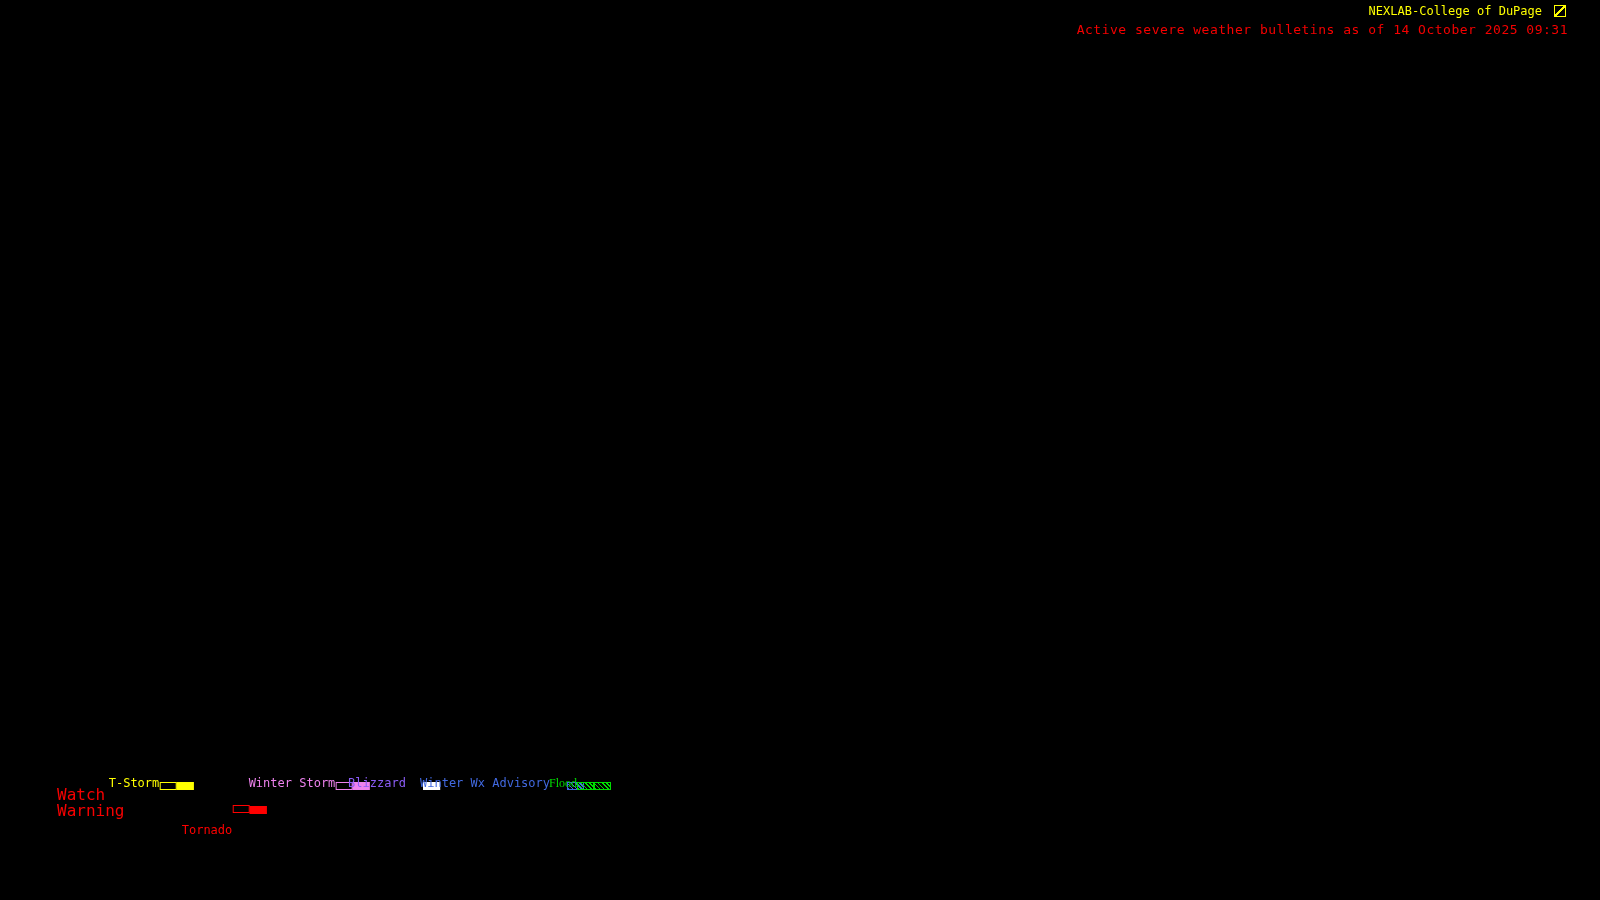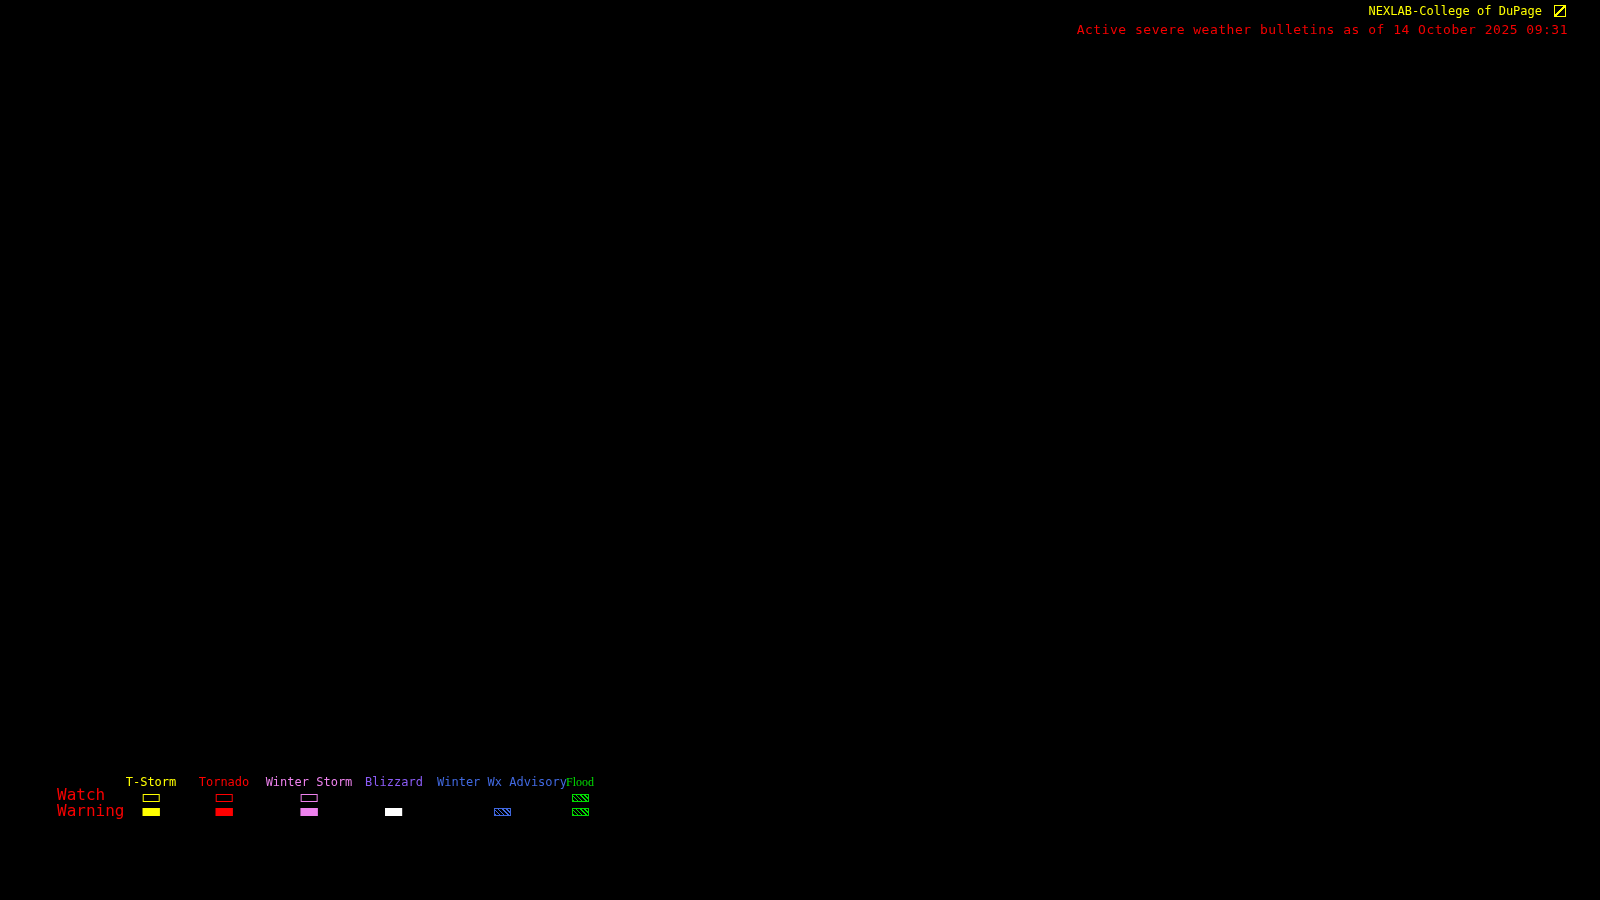--- a/index.html
+++ b/index.html
@@ -27,21 +27,21 @@
     background:linear-gradient(135deg,transparent 44%,#ffff00 44%,#ffff00 58%,transparent 58%);
   }
   .legend{position:absolute;left:0;top:0;width:1600px;height:900px;pointer-events:none;}
   .row-labels{
     position:absolute;left:57px;top:787px;
     font-size:16px;line-height:16px;
   }
   .row-labels span{display:block;white-space:nowrap;}
   .legend-col{
     position:absolute;top:776px;transform:translateX(-50%);
-    display:flex;flex-direction:column;align-items:center;
+    display:flex;flex-direction:row;align-items:center;
     font-size:12px;
   }
   .legend-label{white-space:nowrap;height:13px;line-height:13px;}
   .swatch{
     width:17px;height:8px;border:1px solid transparent;box-sizing:border-box;
     margin-top:5px;
   }
   .swatch.warning{margin-top:6px;}
   .col-0{left:151px;}
   .col-1{left:224px;}
@@ -68,21 +68,21 @@
     <span class="row-label">Warning</span>
   </div>
 
   <div class="legend-col col-0">
     <span class="legend-label" style="color: rgb(255, 255, 0);">T-Storm</span>
     <div class="swatch watch" style="border-color: rgb(255, 255, 0);"></div>
     <div class="swatch warning" style="border-color: rgb(255, 255, 0); background: rgb(255, 255, 0);"></div>
   </div>
 
   <div class="legend-col col-1">
-    <span class="legend-label" style="color: rgb(255, 0, 0);">Tornado</span>
+    <span class="legend-label" style="color: rgb(255, 0, 0); margin-top: 48px;">Tornado</span>
     <div class="swatch watch" style="border-color: rgb(255, 0, 0);"></div>
     <div class="swatch warning" style="border-color: rgb(255, 0, 0); background: rgb(255, 0, 0);"></div>
   </div>
 
   <div class="legend-col col-2">
     <span class="legend-label" style="color: rgb(238, 130, 238);">Winter Storm</span>
     <div class="swatch watch" style="border-color: rgb(238, 130, 238);"></div>
     <div class="swatch warning" style="border-color: rgb(238, 130, 238); background: rgb(238, 130, 238);"></div>
   </div>
 

